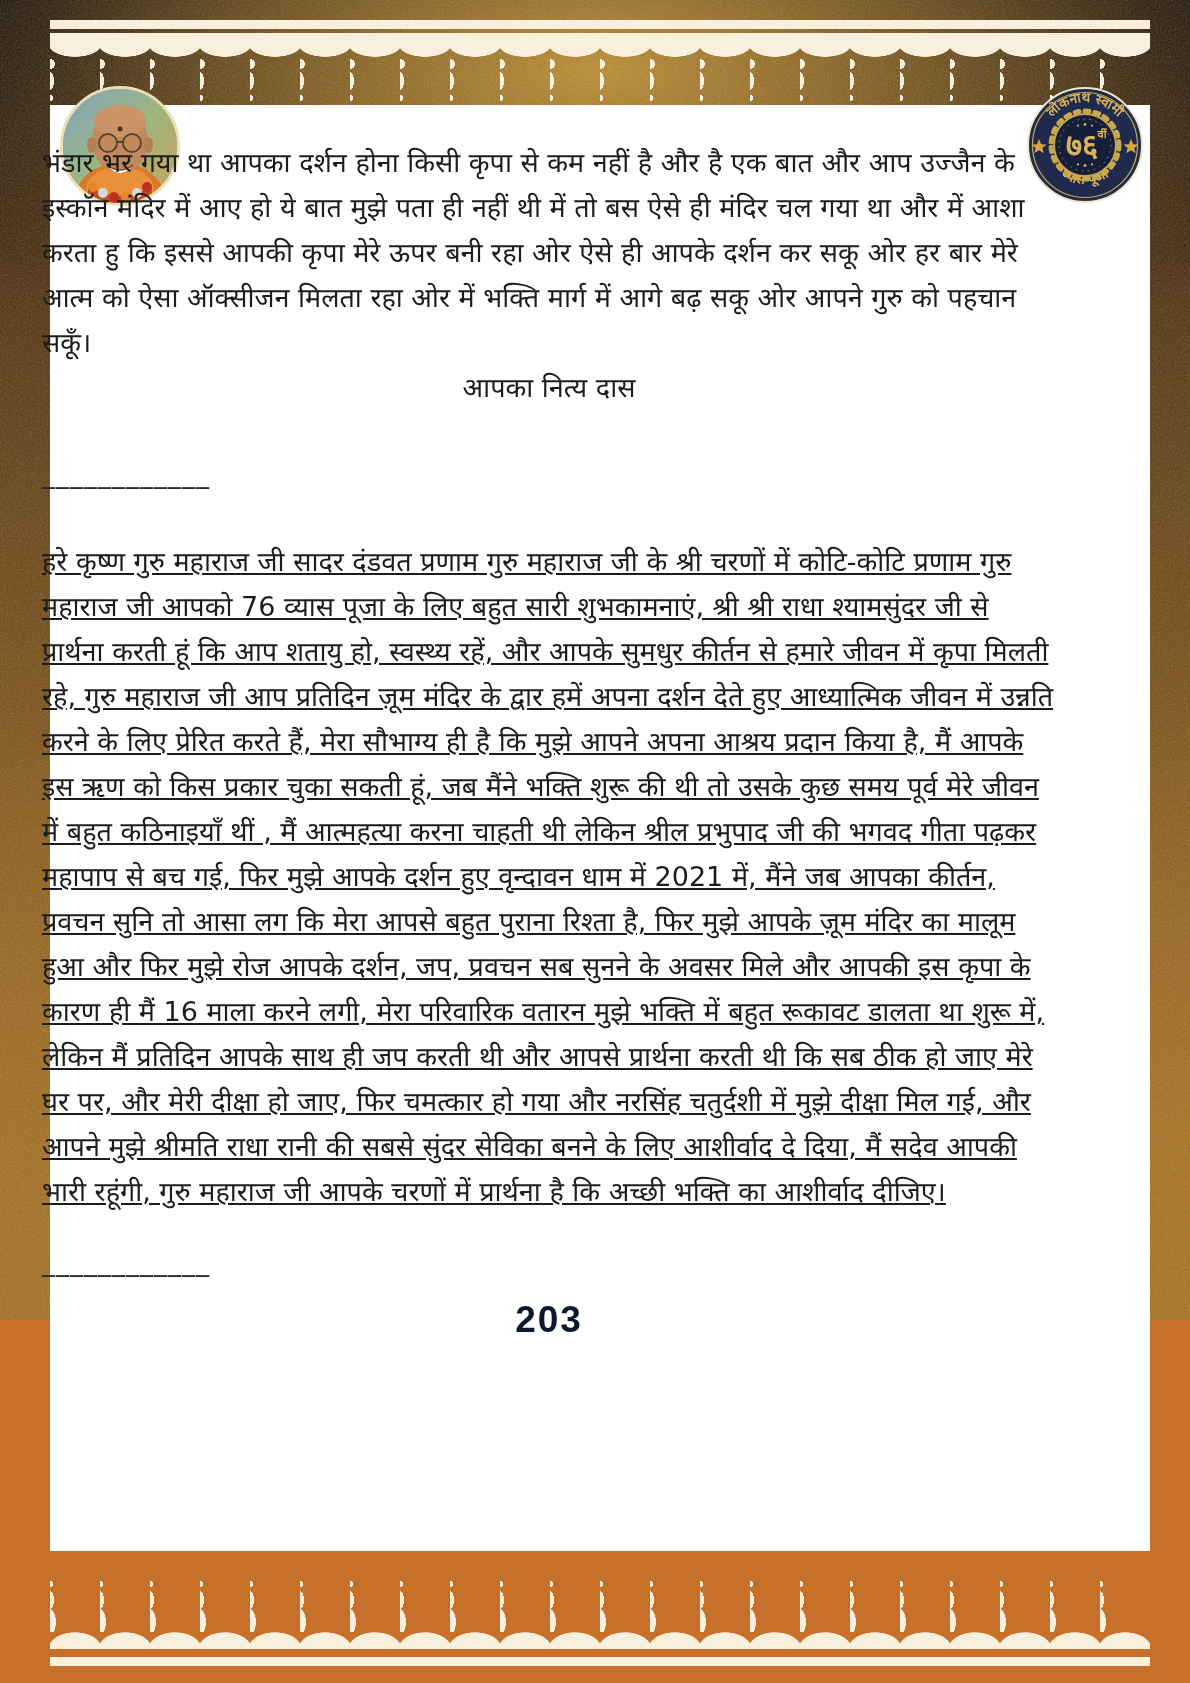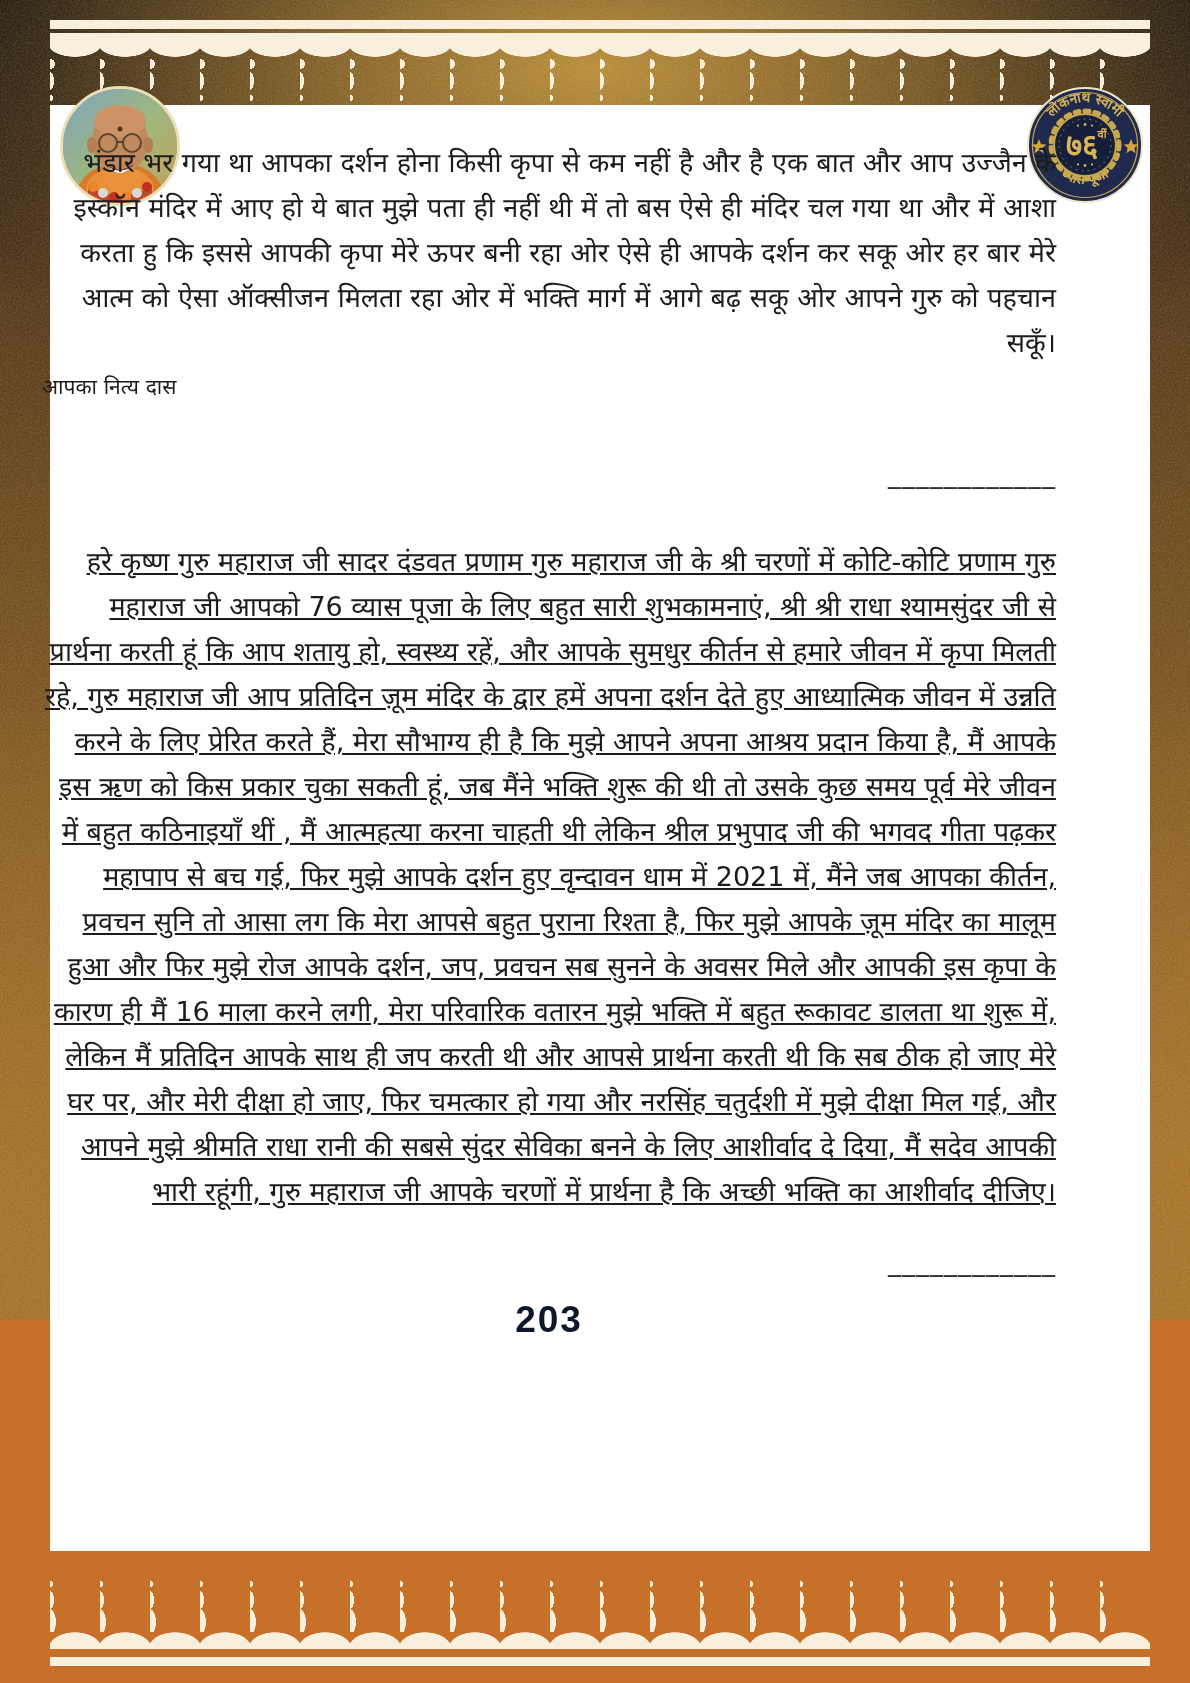--- a/index.html
+++ b/index.html
@@ -62,24 +62,24 @@
     border:3px solid #eedfb2;overflow:hidden;background:#86a8c0;box-sizing:border-box;
   }
   
   .badge{position:absolute;left:1026px;top:86px;width:118px;height:118px;}
   
   .content{
     position:absolute;left:42px;top:140px;width:1014px;
     color:#1c1c1c;
   }
   .body-text{
-    margin:0;font-size:27px;line-height:45px;text-align:right;
+    margin:0;font-size:27px;line-height:45px;text-align:left;
   }
-  .sig-line{font-size:21px;line-height:45px;}
-  .divider{font-size:26px;line-height:45px;letter-spacing:1px;color:#2b2b2b;text-align:right;}
+  .sig-line{font-size:27px;line-height:45px;text-align:center;}
+  .divider{font-size:26px;line-height:45px;letter-spacing:1px;color:#2b2b2b;}
   .divider.first{margin-top:42px;margin-bottom:8px;}
   .divider.second{margin-top:26px;}
   .letter-2{margin-top:42px;text-decoration:underline;}
   .page-number{
     margin-top:14px;text-align:center;font-size:37px;font-weight:bold;
     letter-spacing:2px;color:#0f172a;font-family:"Liberation Sans","DejaVu Sans",sans-serif;
   }
 </style>
 </head>
 <body>

